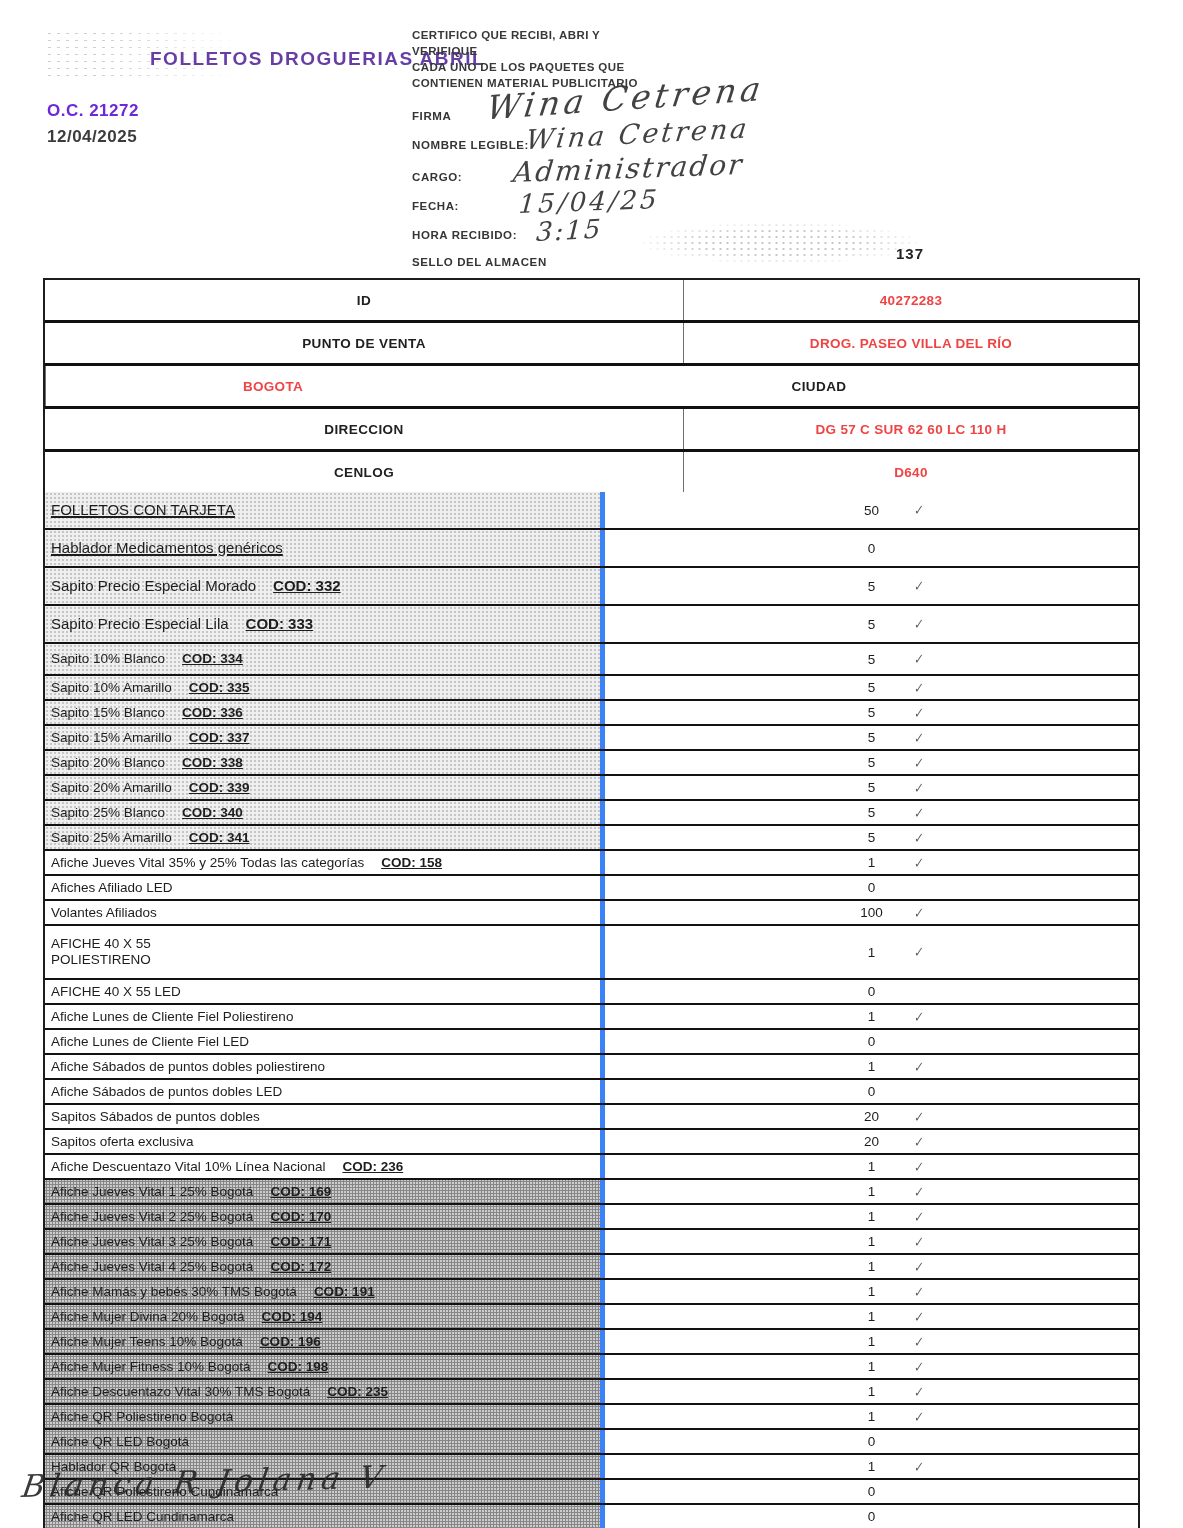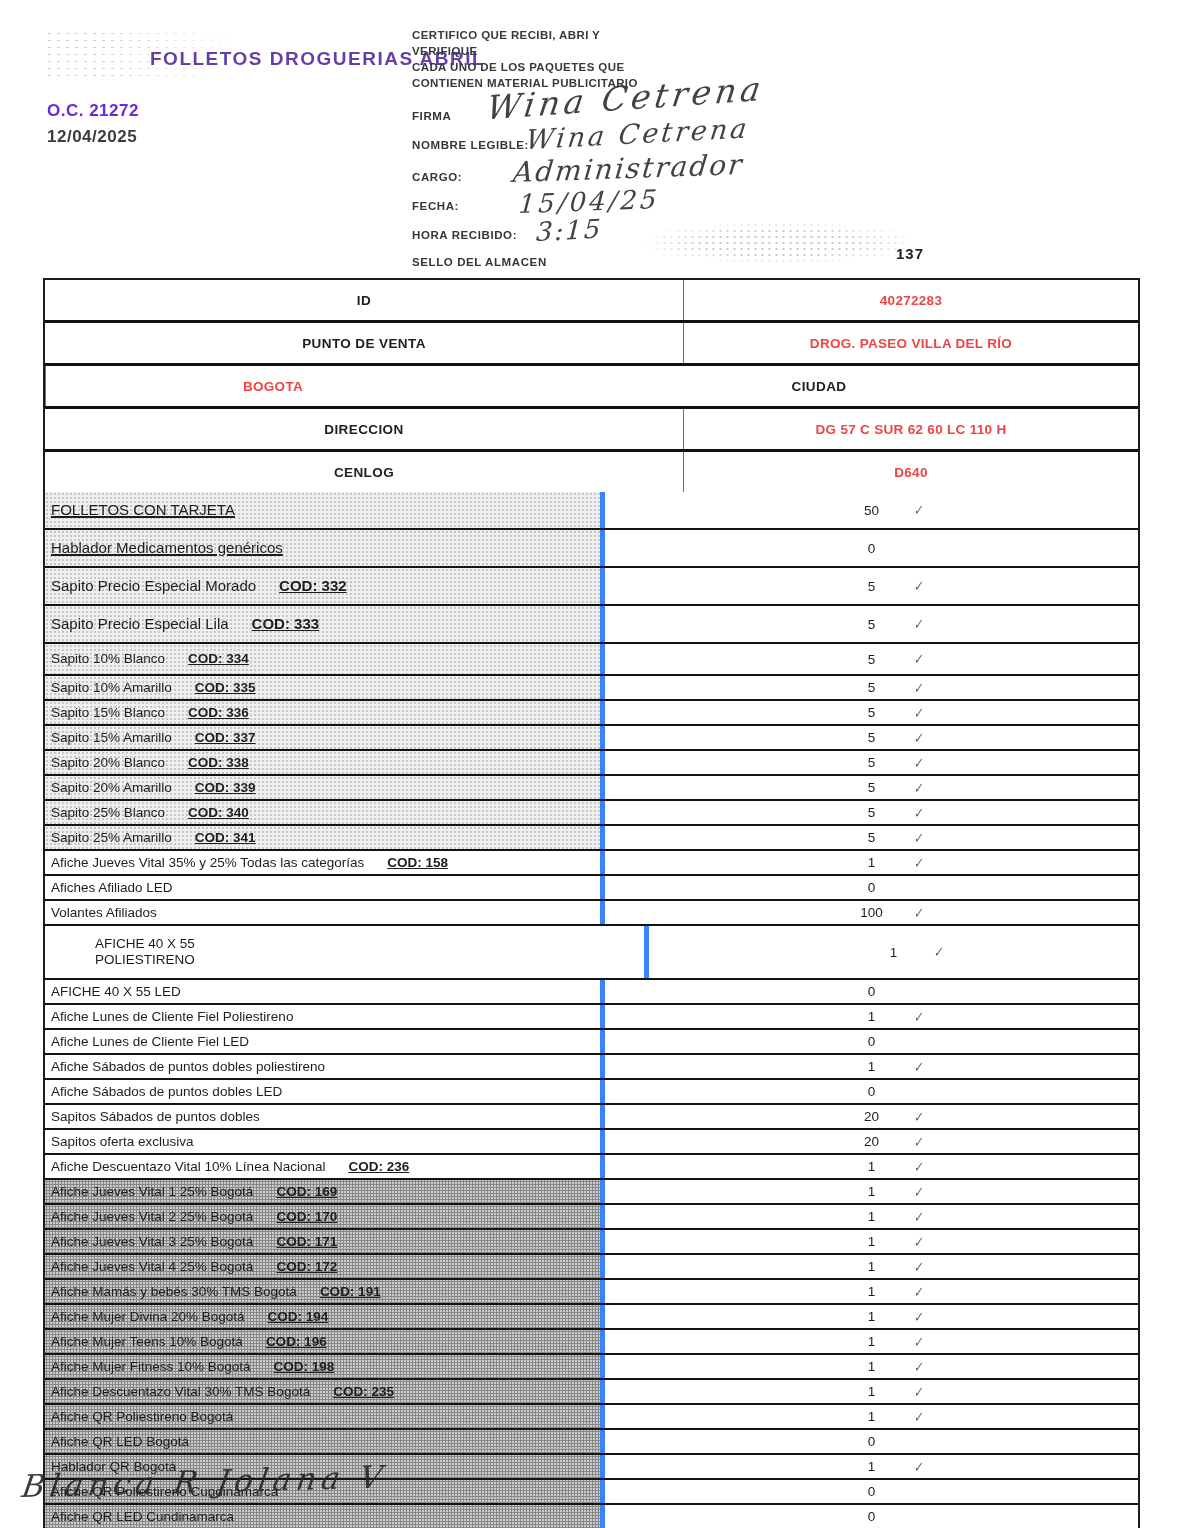--- a/index.html
+++ b/index.html
@@ -74,33 +74,33 @@
     color:#1d1d1d;white-space:pre-line;line-height:1.15;
   }
   .cell-qty{
     flex:1;justify-content:center;font-size:13.5px;border-left:5px solid #3b82f6;
     color:#1d1d1d;position:relative;
   }
   .r-sm{height:23px;}
   .r-md{height:30px;}
   .r-lg{height:36px;}
   .r-lg .cell-name{font-size:15px;}
-  .r-xl{height:52px;padding-left:44px;}
+  .r-xl{height:52px;}
   .shade-light>.cell-name{
     background-color:#efefef;
     background-image:radial-gradient(#c6c6c6 .8px,transparent 1px);
     background-size:4px 4px;
   }
   .shade-dark>.cell-name{
     background-color:#cccccc;
     background-image:radial-gradient(#878787 1px,transparent 1.15px);
     background-size:3px 3px;
   }
   .nm.u{text-decoration:underline;text-decoration-thickness:1.5px;}
-  .cod{font-weight:bold;text-decoration:underline;margin-left:23px;}
+  .cod{font-weight:bold;text-decoration:underline;margin-left:17px;}
   .check{
     display:inline-block;margin-left:16px;font-size:12px;color:#5a5a5a;
     transform:rotate(-12deg) skewX(-14deg);position:absolute;left:55%;
   }
 </style>
 </head>
 <body>
 
 <div class="abs logo-smudge"></div>
 <div class="abs logo-title">FOLLETOS DROGUERIAS ABRIL</div>

